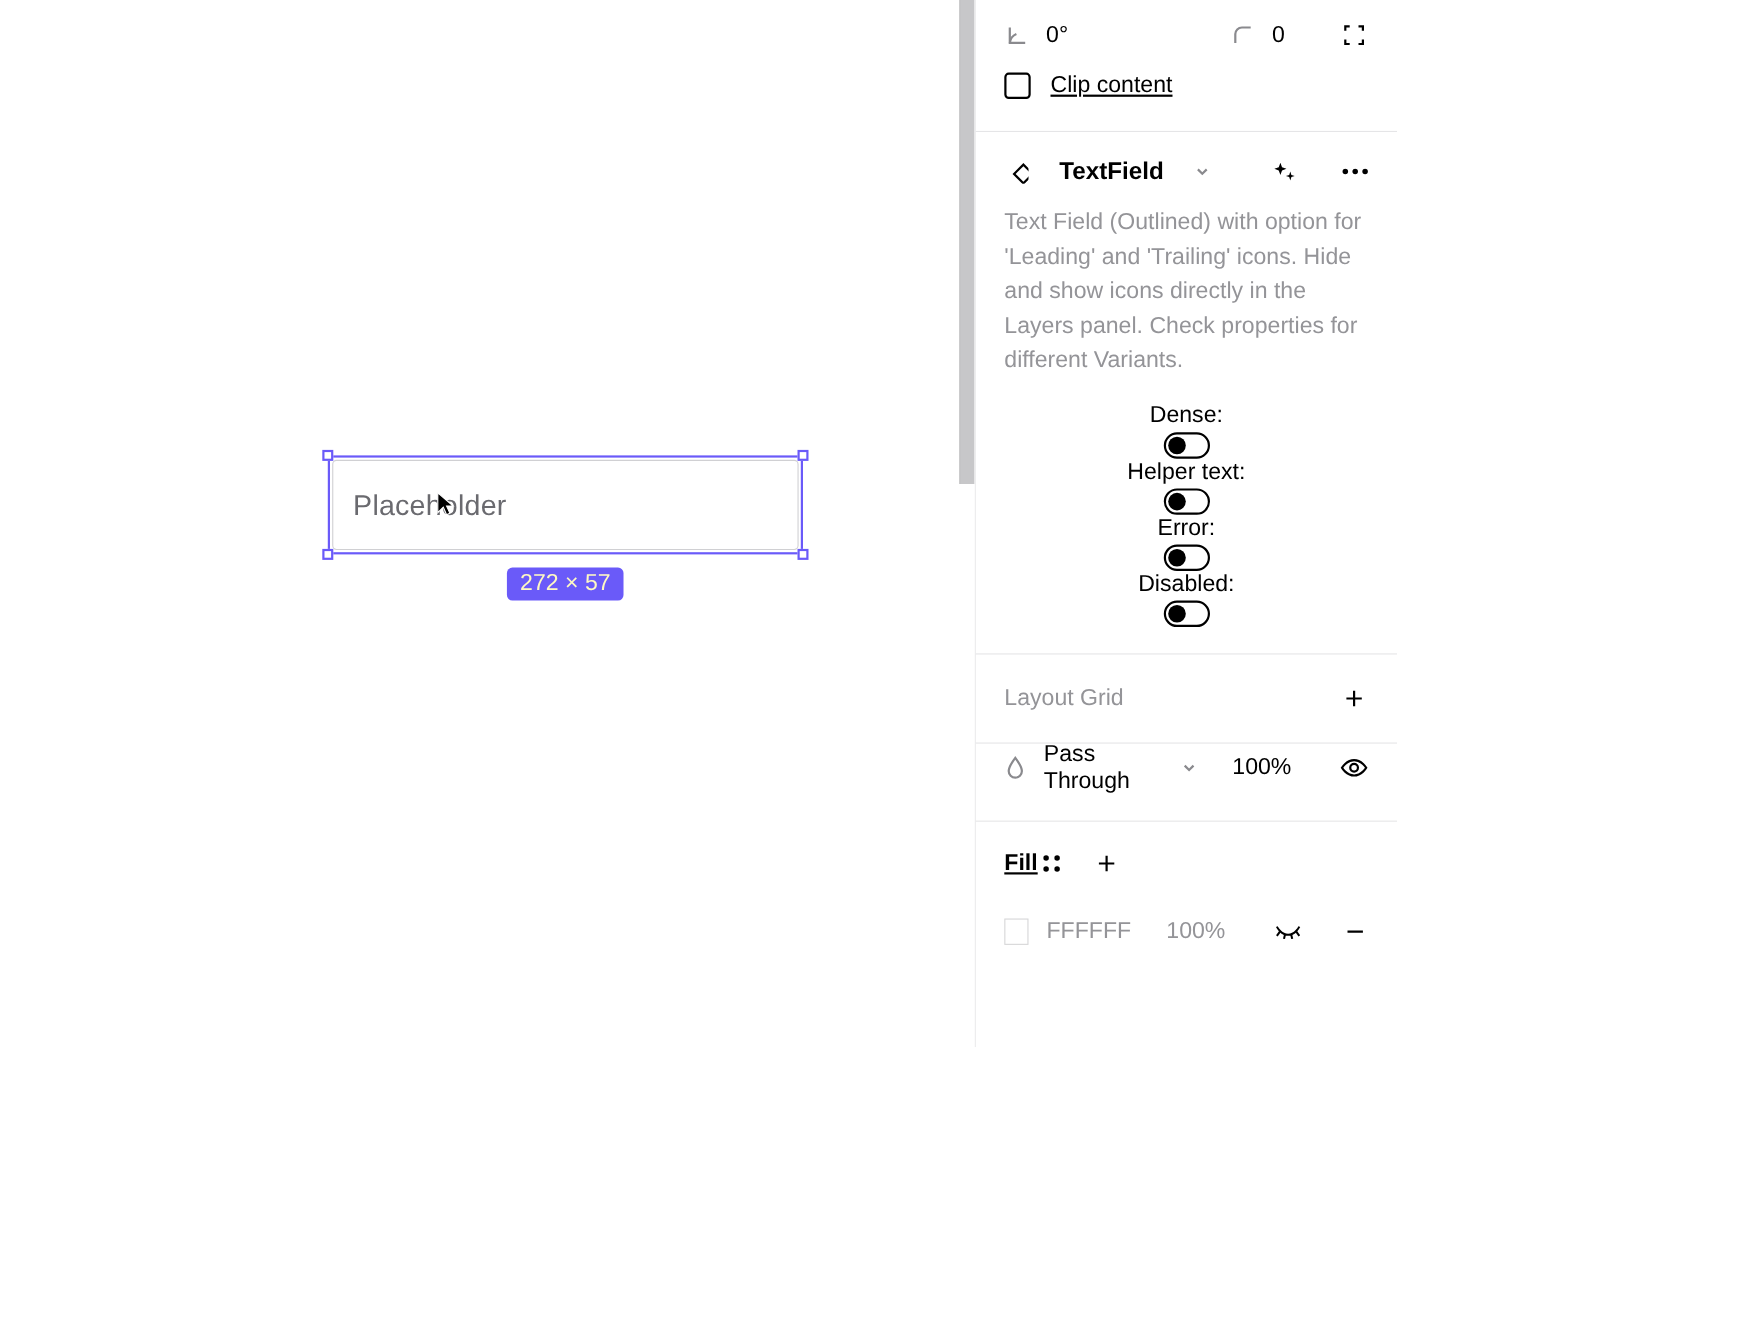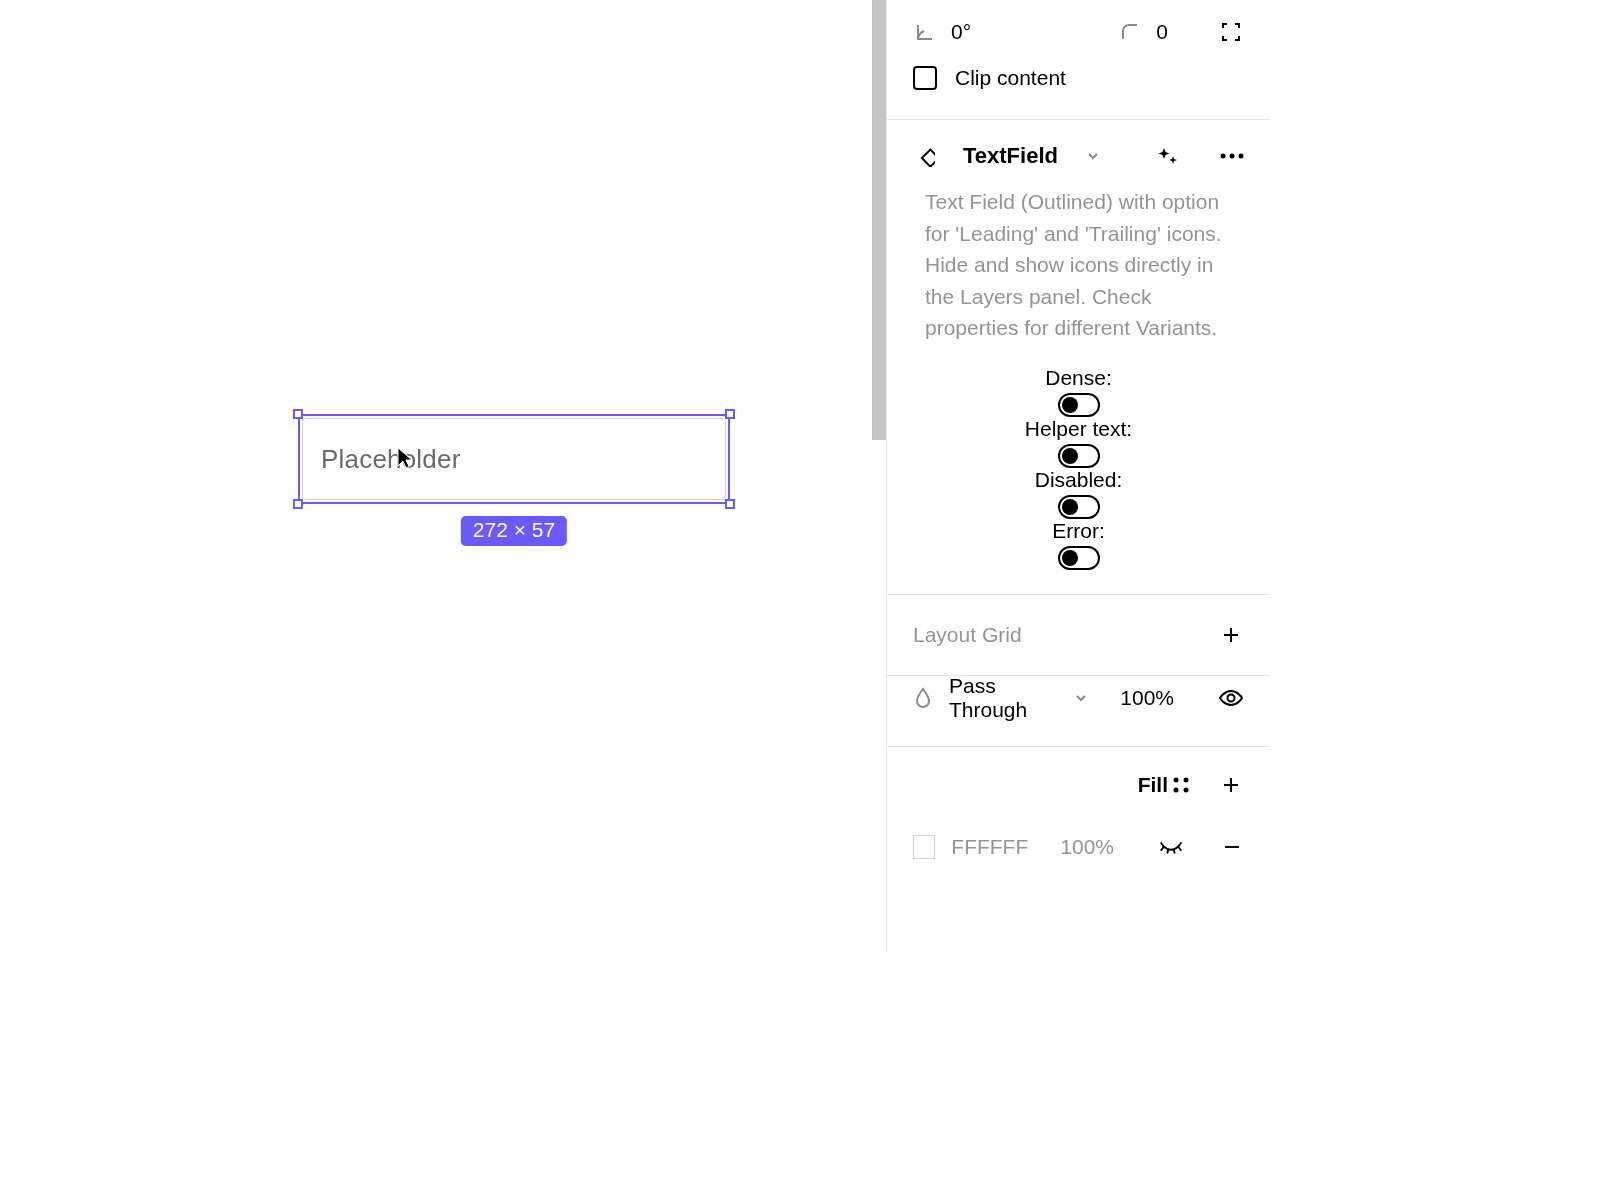--- a/index.html
+++ b/index.html
@@ -128,21 +128,21 @@
     align-items: center;
     gap: 28px;
     padding: 22px 26px 16px;
   }
   .comp-name { font-weight: 700; font-size: 22px; }
   .chev-down { width: 18px; height: 18px; color: #8a8a8e; display:flex;align-items:center;justify-content:center;}
   .comp-spacer { flex: 1; }
   .comp-icon-btn { width: 28px; height: 28px; display:flex;align-items:center;justify-content:center; color:#444; }
 
   .comp-desc {
-    padding: 0 38px 22px;
+    padding: 0 26px 22px;
     font-size: 21px;
     color: #949498;
     line-height: 1.5;
   }
 
   .variant-list { padding: 0 26px 24px; }
   .variant-row {
     display: flex;
     align-items: center;
     justify-content: space-between;
@@ -186,22 +186,23 @@
   .blend-icon { width:24px;height:24px;display:flex;align-items:center;justify-content:center;color:#8a8a8e;}
   .blend-label { font-size: 21px; }
   .layer-spacer { flex:1; }
   .opacity { font-size: 21px; }
   .eye-btn { width:26px;height:26px;display:flex;align-items:center;justify-content:center;color:#444;}
 
   .fill-body { padding: 0 26px 0; }
   .fill-header {
     display: flex;
     align-items: center;
-    justify-content: flex-end;
+    justify-content: flex-start;
     height: 76px;
+    text-decoration: underline;
   }
   .fill-row {
     display: flex;
     align-items: center;
     gap: 16px;
     height: 48px;
   }
   .swatch {
     width: 24px; height: 24px;
     border: 1px solid #d6d6d8;
@@ -263,21 +264,21 @@
         </span>
         <span>0</span>
       </div>
       <div class="square-icon-btn">
         <svg width="22" height="22" viewBox="0 0 22 22">
             <path d="M3 7 L3 3 L7 3 M15 3 L19 3 L19 7 M19 15 L19 19 L15 19 M7 19 L3 19 L3 15" stroke="#000" stroke-width="2" fill="none"></path>
           </svg>
       </div>
     </div>
 
-    <div class="clip-row" style="border-bottom:1px solid #e5e5e7;">
+    <div class="clip-row" style="border-bottom:1px solid #e5e5e7;text-decoration:underline;">
       <div class="checkbox"></div>
       <span>Clip content</span>
     </div>
 
     <div style="border-bottom:1px solid #e5e5e7;">
       <div class="comp-header">
         <span>
           <svg width="22" height="22" viewBox="0 0 22 22">
               <rect x="11" y="2" width="12" height="12" transform="rotate(45 11 11)" stroke="#000" stroke-width="2" fill="none"></rect>
             </svg>
@@ -309,25 +310,25 @@
       <div class="variant-list">
         <div class="variant-row">
           <span class="vr-label">Dense:</span>
           <div class="toggle"></div>
         </div>
         <div class="variant-row">
           <span class="vr-label">Helper text:</span>
           <div class="toggle"></div>
         </div>
         <div class="variant-row">
+          <span class="vr-label">Error:</span>
+          <div class="toggle"></div>
+        </div>
+        <div class="variant-row">
           <span class="vr-label">Disabled:</span>
-          <div class="toggle"></div>
-        </div>
-        <div class="variant-row">
-          <span class="vr-label">Error:</span>
           <div class="toggle"></div>
         </div>
       </div>
     </div>
 
     <div class="section">
       <div class="section-header">
         <span class="sh-title muted">Layout Grid</span>
         <div class="plus-btn">
           <svg width="20" height="20" viewBox="0 0 20 20">

